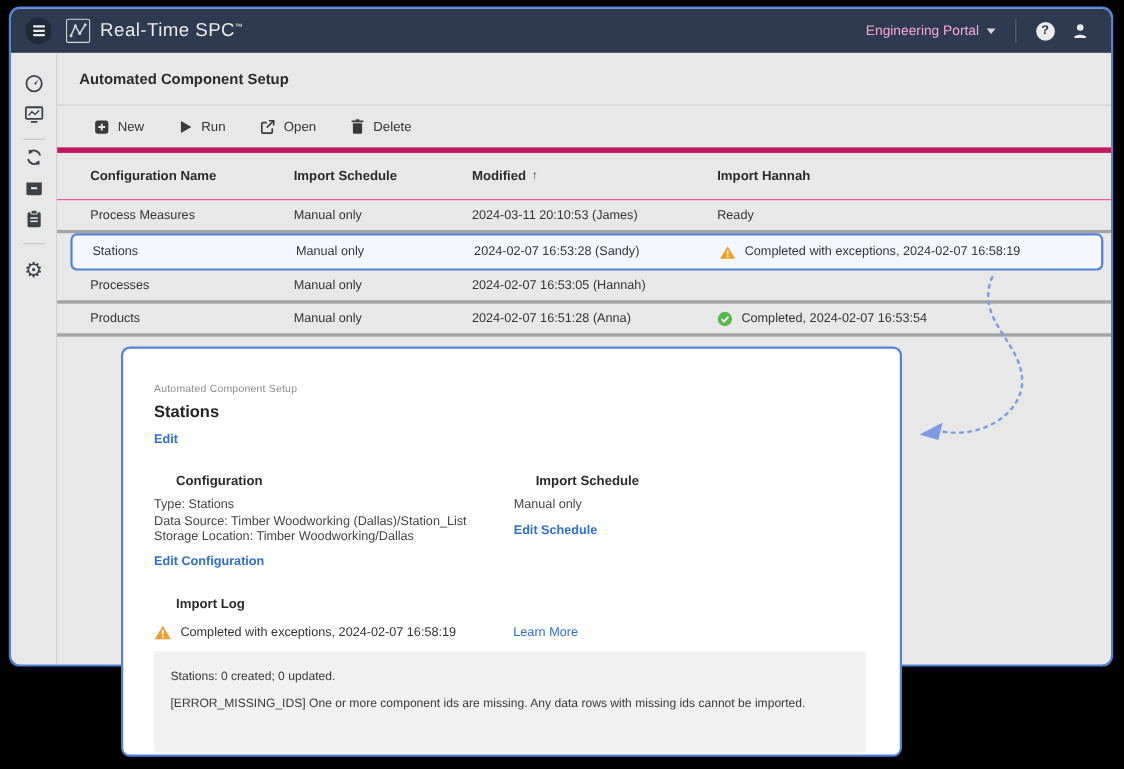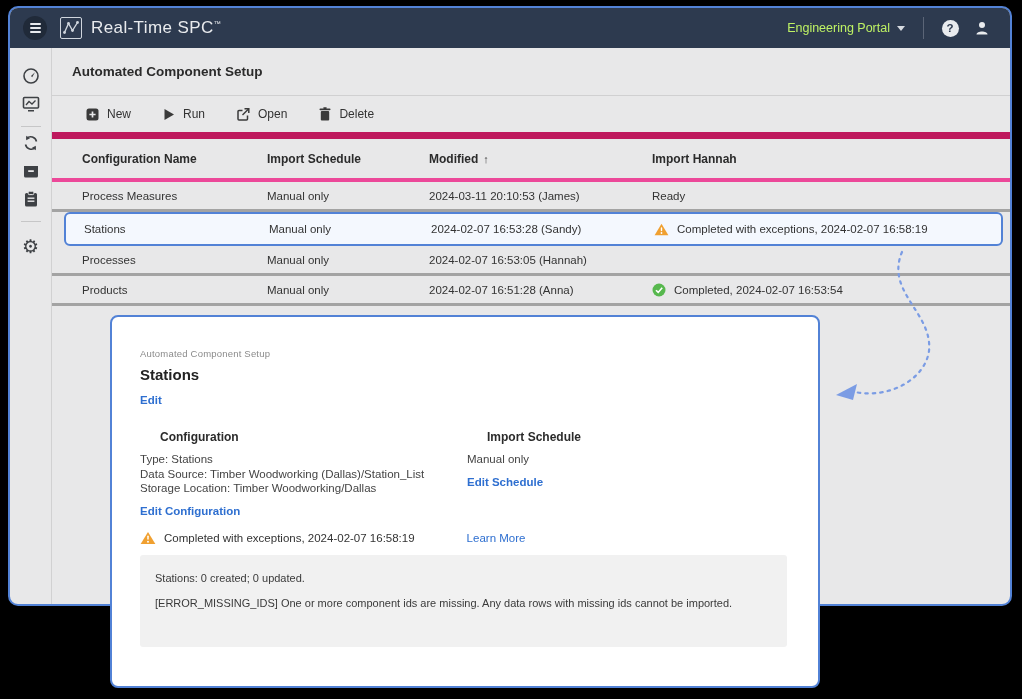--- a/index.html
+++ b/index.html
@@ -17,45 +17,45 @@
   .navbar { height:40px; background:#2d3a4f; display:flex; align-items:center; flex:0 0 auto; }
   .hamburger {
     width:24px; height:24px; border-radius:50%; background:#202a39; margin-left:13px;
     display:flex; flex-direction:column; justify-content:center; align-items:center; gap:2.5px; cursor:pointer;
   }
   .hamburger span { display:block; width:11px; height:1.6px; background:#e8eaee; border-radius:1px; }
   .logo-box { width:22px; height:22px; border:1.5px solid #cfd5dd; border-radius:2px; margin-left:13px; display:flex; align-items:center; justify-content:center; }
   .app-title { color:#e9ebee; font-size:17px; font-weight:400; letter-spacing:.4px; margin-left:9px; }
   .app-title sup { font-size:7px; vertical-align:super; }
   .nav-spacer { flex:1; }
-  .portal { display:flex; align-items:center; gap:7px; color:#bef264; font-size:12.5px; cursor:pointer; }
+  .portal { display:flex; align-items:center; gap:7px; color:#f9a8d4; font-size:12.5px; cursor:pointer; }
   .caret-down { width:0; height:0; border-left:4.5px solid transparent; border-right:4.5px solid transparent; border-top:5px solid #d7dbe1; }
   .nav-divider { width:1px; height:22px; background:#55607255; background:#5b6577; margin:0 16px 0 18px; }
   .nav-icon { width:20px; height:20px; display:flex; align-items:center; justify-content:center; cursor:pointer; margin-right:12px; }
   .help-circle { width:17px; height:17px; border-radius:50%; background:#e9ebee; color:#2d3a4f; font-size:11.5px; font-weight:700; display:flex; align-items:center; justify-content:center; }
   .nav-user { margin-right:18px; }
 
   
   .app-body { flex:1; display:flex; min-height:0; }
   .sidebar { width:42px; flex:0 0 auto; border-right:1px solid #d1d1d2; display:flex; flex-direction:column; align-items:center; padding-top:17px; }
   .side-item { width:22px; height:22px; margin-bottom:6px; display:flex; align-items:center; justify-content:center; cursor:pointer; }
   .side-sep { width:20px; height:1px; background:#c6c6c7; margin:5px 0; }
   .gear-glyph { font-size:19px; color:#3e4145; line-height:1; }
   .side-item.last { margin-top:8px; }
 
   .main { flex:1; min-width:0; display:flex; flex-direction:column; }
   .page-titlebar { height:48px; display:flex; align-items:center; padding-left:20px; border-bottom:1px solid #d0d0d1; }
   .page-title { font-size:13.5px; font-weight:700; color:#2b2b2b; }
 
-  .toolbar { height:43px; display:flex; align-items:center; padding-left:34px; gap:32px; border-bottom:7px solid #be185d; }
+  .toolbar { height:43px; display:flex; align-items:center; padding-left:34px; gap:32px; border-bottom:5px solid #be185d; }
   .tool-btn { display:flex; align-items:center; gap:8px; font-size:12px; color:#333; cursor:pointer; }
 
   
   .grid-cols { display:grid; grid-template-columns:185px 162px 223px 1fr; align-items:center; }
-  .thead { height:43px; padding-left:30px; border-bottom:4px solid #ec4899; font-size:12px; font-weight:700; color:#2b2b2b; }
+  .thead { height:43px; padding-left:30px; border-bottom:1px solid #ec4899; font-size:12px; font-weight:700; color:#2b2b2b; }
   .th { display:flex; align-items:center; gap:5px; cursor:pointer; }
   .sort-arrow { font-size:11px; font-weight:400; color:#444; }
   .trow { height:30px; padding-left:30px; font-size:11.5px; color:#333; border-bottom:3px solid #a3a3a3; cursor:pointer; }
   .trow.selected {
     height:34px; margin:0 7px 0 12px; padding-left:18px; border:2px solid #5282d6;
     border-radius:6px; background:#f4f8fe;
   }
   .status-cell { display:flex; align-items:center; gap:8px; }
 
   
@@ -284,20 +284,21 @@
         <div class="kv-line">Storage Location: Timber Woodworking/Dallas</div>
         <span class="link semibold sec-link">Edit Configuration</span>
       </div>
       <div class="pcol-right">
         <div class="sec-heading">Import Schedule</div>
         <div class="kv-line">Manual only</div>
         <span class="link semibold sec-link">Edit Schedule</span>
       </div>
     </div>
 
+    <div class="sec-heading importlog-heading">Import Log</div>
     <div class="log-status-line">
       <svg width="16" height="14" viewBox="0 0 15 13">
         <path d="M7.5 0.8 L14.4 12.2 H0.6 Z" fill="#f0a030"></path>
         <rect x="6.8" y="4.2" width="1.4" height="4" rx="0.7" fill="#fff"></rect>
         <circle cx="7.5" cy="10" r="0.9" fill="#fff"></circle>
       </svg>
       <span>Completed with exceptions, 2024-02-07 16:58:19</span>
       <span class="link learn-more">Learn More</span>
     </div>
     <div class="log-box">

